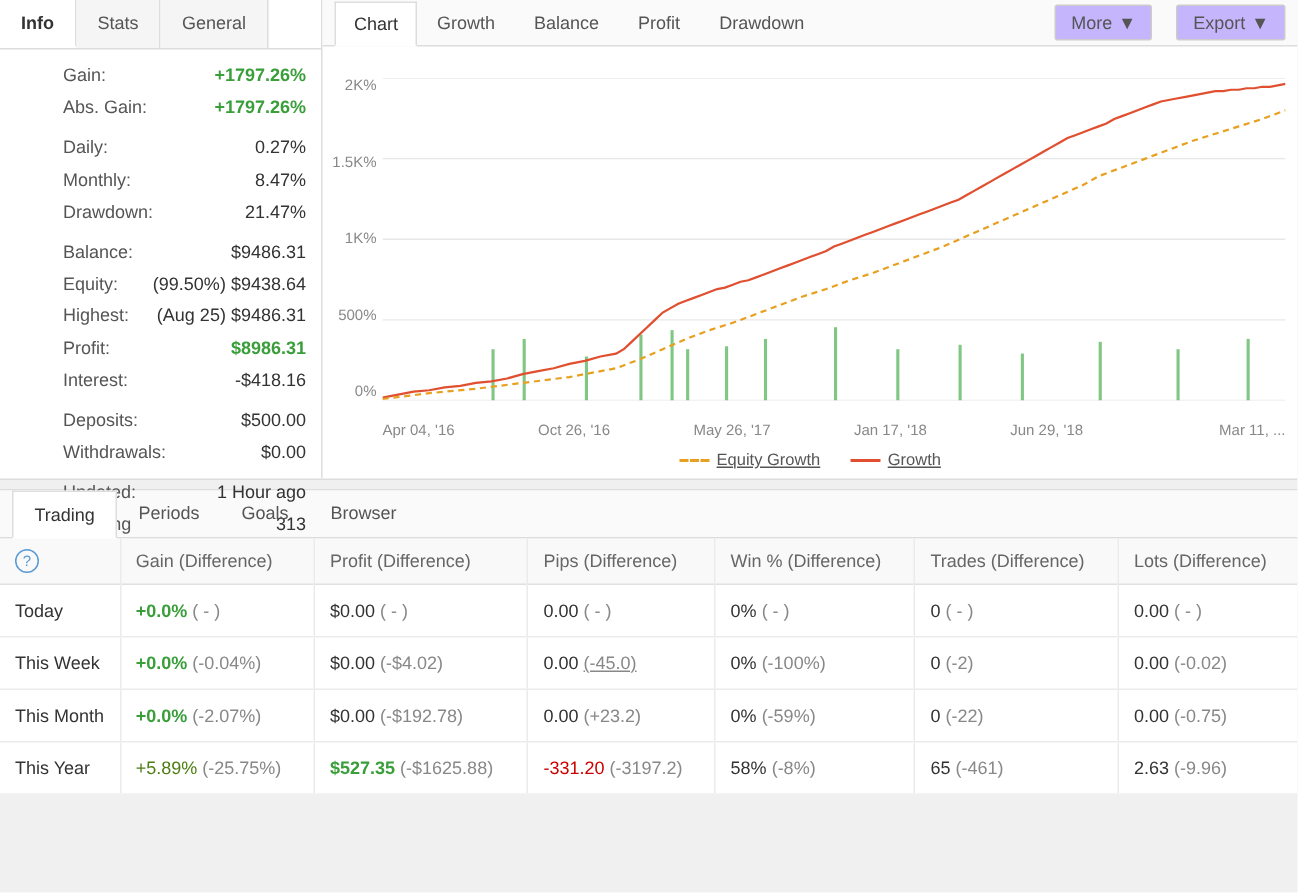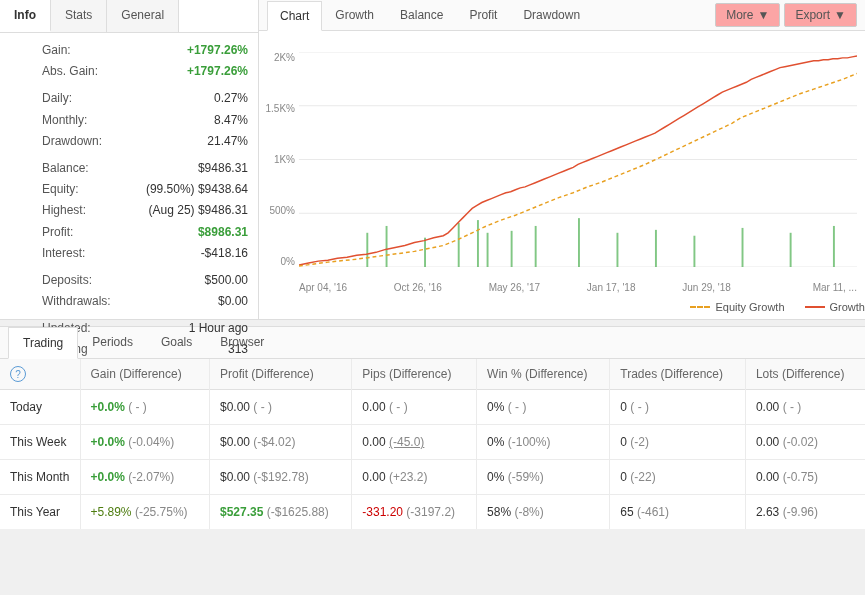--- a/index.html
+++ b/index.html
@@ -1,40 +1,40 @@
 <!DOCTYPE html>
 <html><head>
   <meta charset="utf-8">
   <style>
     * { box-sizing: border-box; margin: 0; padding: 0; }
     body { font-family: Arial, sans-serif; font-size: 12px; background: #f0f0f0; color: #333; width: 865px; }
 
     .top-section { display: flex; height: 320px; background: #fff; border-bottom: 1px solid #ddd; }
 
     
-    .left-panel { width: 259px; border-right: 1px solid #ddd; flex-shrink: 0; }
+    .left-panel { width: 215px; border-right: 1px solid #ddd; flex-shrink: 0; }
     .left-tabs { display: flex; border-bottom: 1px solid #ddd; }
     .left-tab { padding: 8px 14px; cursor: pointer; border-right: 1px solid #ddd; font-size: 12px; color: #555; }
     .left-tab.active { background: #fff; border-bottom: 2px solid #fff; color: #333; font-weight: bold; }
     .left-tab:not(.active) { background: #f5f5f5; }
     .info-content { padding: 8px 10px; }
     .info-row { display: flex; justify-content: space-between; margin-bottom: 2px; line-height: 1.6; margin-left: 32px; }
     .info-label { color: #555; }
     .info-value { color: #333; }
     .value-green { color: #3a9e3a; font-weight: bold; }
     .info-divider { height: 6px; }
 
     
     .chart-panel { flex: 1; display: flex; flex-direction: column; gap: 13px; }
     .chart-tabs { display: flex; align-items: center; border-bottom: 1px solid #ddd; padding: 0 8px; background: #fafafa; }
     .chart-tab { padding: 7px 12px; cursor: pointer; font-size: 12px; color: #555; border: 1px solid transparent; }
     .chart-tab.active { background: #fff; border: 1px solid #ddd; border-bottom: 1px solid #fff; color: #333; margin-bottom: -1px; }
     .chart-tab-spacer { flex: 1; }
-    .chart-btn { padding: 4px 10px; font-size: 12px; border: 1px solid #ccc; background: #fca5a5; cursor: pointer; color: #555; border-radius: 2px; margin-left: 4px; display: flex; align-items: center; gap: 4px; }
-    .legend { display: flex; justify-content: flex-end; gap: 20px; padding: 4px 0 6px; font-size: 11px; color: #555; }
+    .chart-btn { padding: 4px 10px; font-size: 12px; border: 1px solid #ccc; background: #c4b5fd; cursor: pointer; color: #555; border-radius: 2px; margin-left: 16px; display: flex; align-items: center; gap: 4px; }
+    .legend { display: flex; justify-content: center; gap: 20px; padding: 4px 0 6px; font-size: 11px; color: #555; text-decoration: underline; }
     .legend-item { display: flex; align-items: center; gap: 5px; }
 
     
     .bottom-section { background: #fff; margin-top: 6px; border-top: 1px solid #ddd; }
     .bottom-tabs { display: flex; border-bottom: 1px solid #ddd; padding: 0 8px; background: #fafafa; }
     .bottom-tab { padding: 8px 14px; cursor: pointer; font-size: 12px; color: #555; }
     .bottom-tab.active { background: #fff; border: 1px solid #ddd; border-bottom: 1px solid #fff; color: #333; margin-bottom: -1px; }
     .table-wrap { overflow-x: auto; }
     table { width: 100%; border-collapse: collapse; font-size: 12px; }
     thead tr { background: #f9f9f9; border-bottom: 1px solid #e0e0e0; }

